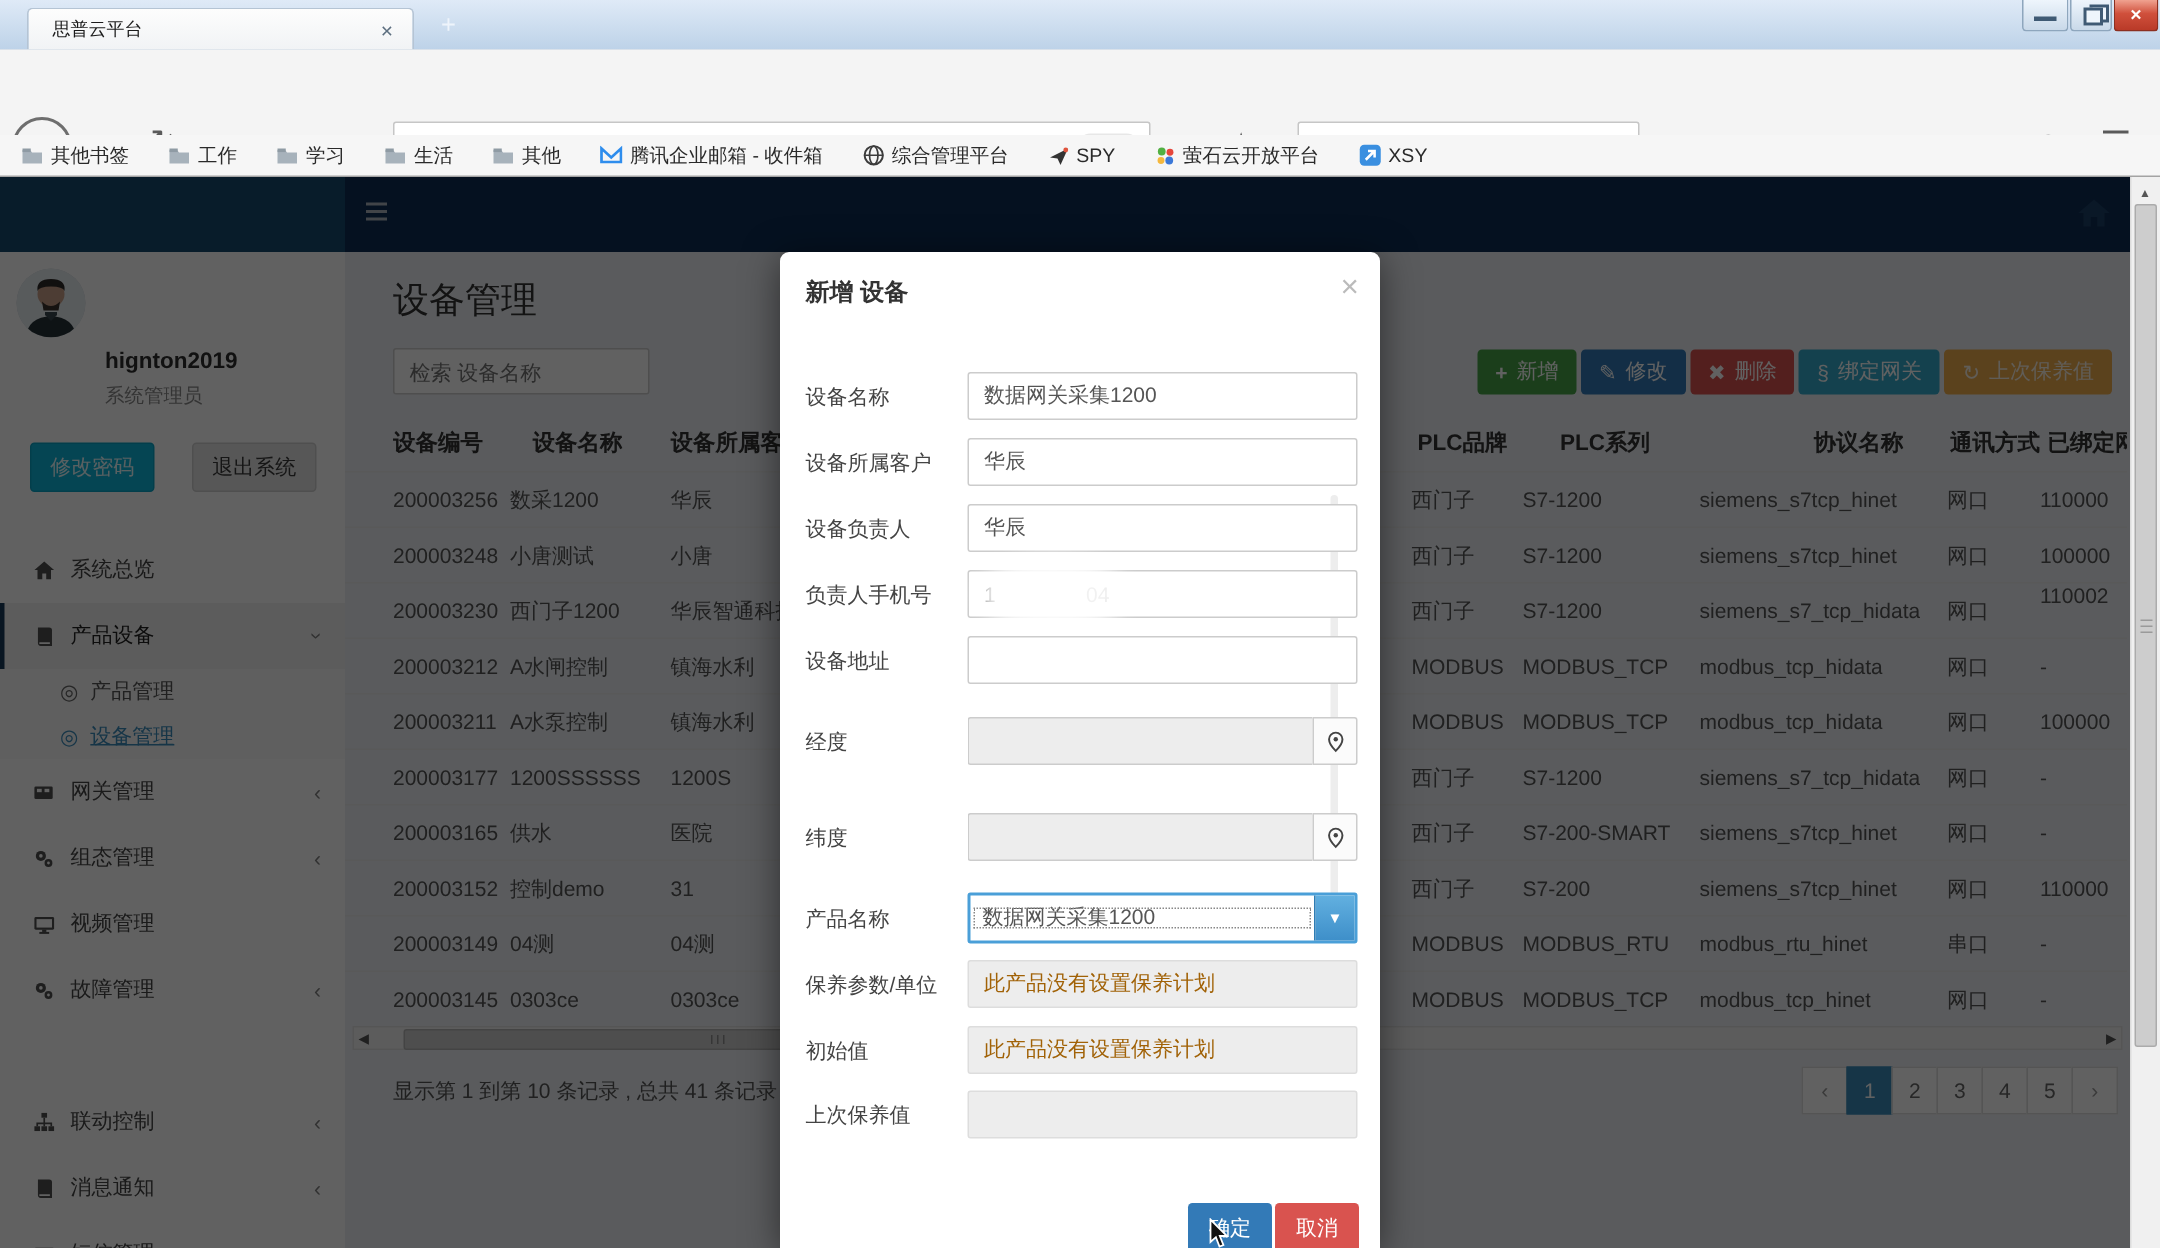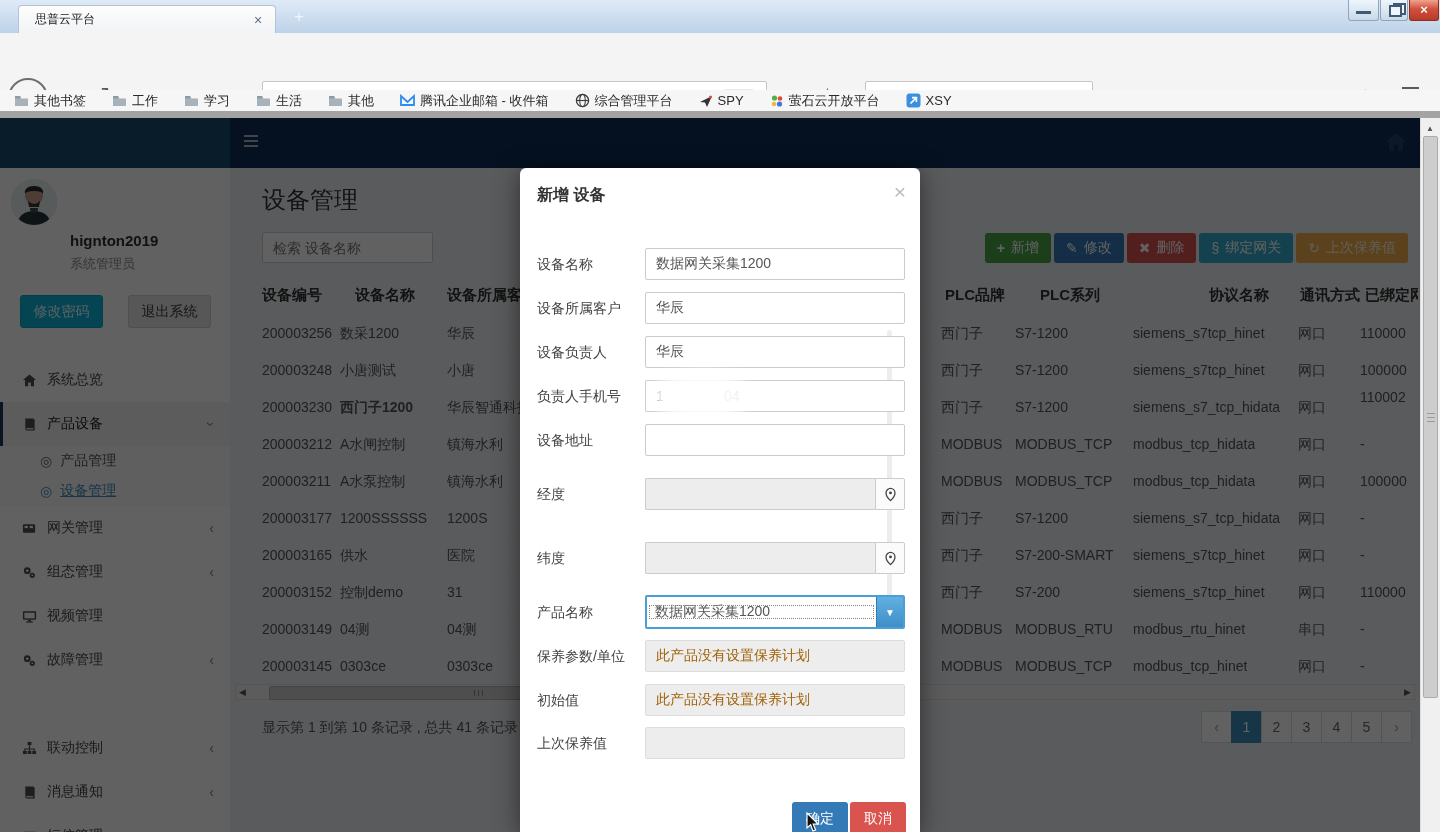--- a/index.html
+++ b/index.html
@@ -21,21 +21,21 @@
   #toolbar{left:0;top:33px;width:1440px;height:57px;background:#f4f4f4;border-bottom:1px solid #d4d4d4;}
   .navic{color:#5a5a5a;font-size:21px;line-height:34px;text-align:center;}
   #backbtn{left:8px;top:45px;width:36px;height:36px;border:2px solid #6e6e6e;border-radius:50%;font-size:20px;line-height:33px;}
   #urlbar{left:262px;top:48px;width:505px;height:34px;background:#fff;border:1px solid #c6c6c6;border-radius:2px;display:flex;align-items:center;box-sizing:border-box;padding:0 6px;}
   .urltxt{font-size:15px;white-space:nowrap;overflow:hidden;}
   #zoompill{background:#e7e7e7;border-radius:10px;font-size:12px;color:#333;padding:2px 9px;margin-left:auto;}
   #searchbar{left:865px;top:48px;width:228px;height:34px;background:#fff;border:1px solid #c6c6c6;border-radius:2px;display:flex;align-items:center;box-sizing:border-box;padding:0 8px;}
   #searchbar input{border:none;outline:none;font-size:14px;width:160px;background:transparent;font-family:inherit;}
   .fficon{top:48px;width:34px;height:34px;display:flex;align-items:center;justify-content:center;}
   
-  #bmbar{left:0;top:90px;width:1440px;height:28px;background:#f6f6f6;border-bottom:7px solid #a3a3a3;display:flex;align-items:center;padding-left:14px;box-sizing:border-box;gap:26px;}
+  #bmbar{left:0;top:90px;width:1440px;height:28px;background:#f6f6f6;border-bottom:1px solid #a3a3a3;display:flex;align-items:center;padding-left:14px;box-sizing:border-box;gap:26px;}
   .bm{display:flex;align-items:center;gap:5px;font-size:13px;color:#2a2a2a;white-space:nowrap;}
   
   #page{left:0;top:118px;width:1420px;height:714px;background:#ecf0f5;overflow:hidden;}
   #appnav{position:absolute;left:0;top:0;width:1420px;height:50px;background:#0e2f55;}
   #applogo{position:absolute;left:0;top:0;width:230px;height:50px;background:#154a70;}
   .hbar{position:absolute;width:14px;height:2px;background:#aab4be;}
   #sidebar{position:absolute;left:0;top:50px;width:230px;height:664px;background:#ffffff;}
   .menuitem{position:absolute;left:0;width:230px;height:44px;color:#454545;font-size:14px;display:flex;align-items:center;box-sizing:border-box;padding-left:22px;gap:10px;}
   .menuitem.active{background:#f2f2f2;border-left:3px solid #1a3a5a;padding-left:19px;color:#222;}
   .subitem{position:absolute;left:0;width:230px;height:30px;background:#f9f9f9;color:#555;font-size:14px;display:flex;align-items:center;padding-left:40px;gap:8px;box-sizing:border-box;}
@@ -431,21 +431,21 @@
         <span class="cell" style="left:217px;top:10px;width:74px;">小唐</span>
         <span class="cell" style="left:674px;top:10px;width:16px;"></span>
         <span class="cell" style="left:711px;top:10px;">西门子</span>
         <span class="cell" style="left:785px;top:10px;">S7-1200</span>
         <span class="cell" style="left:903px;top:10px;">siemens_s7tcp_hinet</span>
         <span class="cell" style="left:1068px;top:10px;">网口</span>
         <span class="cell" style="left:1130px;top:10px;width:58px;">100000</span>
     </div>
     <div style="position:absolute;left:0;top:220px;width:1188px;height:37px;border-top:1px solid #e9e9e9;">
       <span class="cell" style="left:32px;top:10px;">200003230</span>
-        <span class="cell" style="left:110px;top:10px;width:100px;font-weight:bold;">西门子1200</span>
+        <span class="cell" style="left:110px;top:10px;width:100px;">西门子1200</span>
         <span class="cell" style="left:217px;top:10px;width:74px;">华辰智通科技</span>
         <span class="cell" style="left:674px;top:10px;width:16px;"></span>
         <span class="cell" style="left:711px;top:10px;">西门子</span>
         <span class="cell" style="left:785px;top:10px;">S7-1200</span>
         <span class="cell" style="left:903px;top:10px;">siemens_s7_tcp_hidata</span>
         <span class="cell" style="left:1068px;top:10px;">网口</span>
         <span class="cell" style="left:1130px;top:0;width:58px;">110002</span>
     </div>
     <div style="position:absolute;left:0;top:257px;width:1188px;height:37px;border-top:1px solid #e9e9e9;">
       <span class="cell" style="left:32px;top:10px;">200003212</span>

